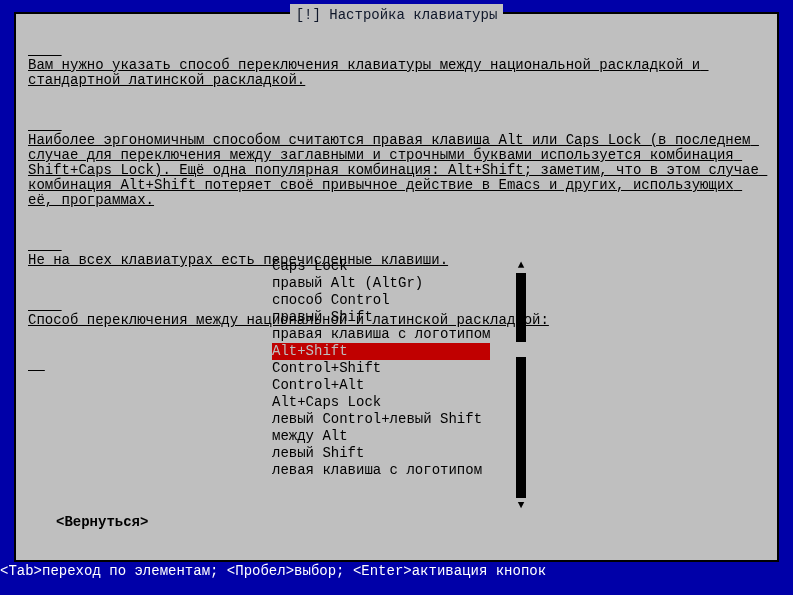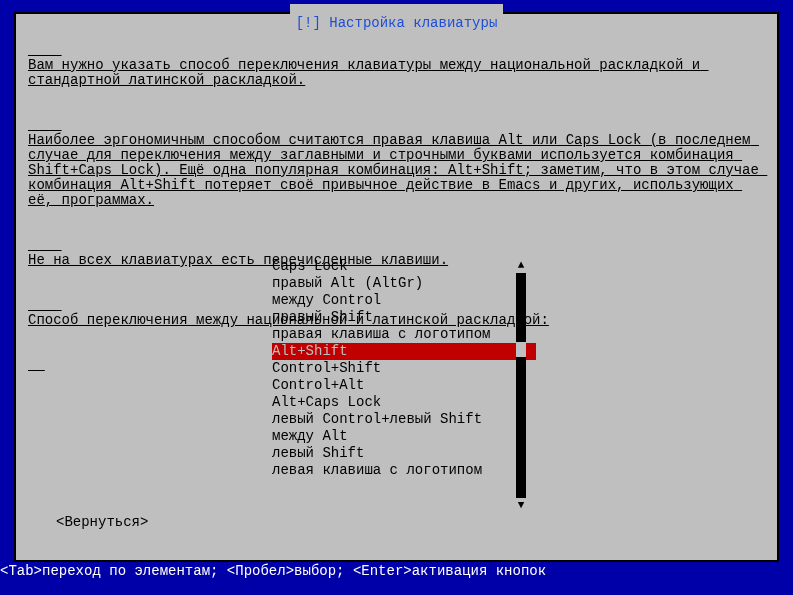--- a/index.html
+++ b/index.html
@@ -25,22 +25,22 @@
   .title-bar {
     position: absolute;
     top: -10px;
     left: 0;
     width: 100%;
     text-align: center;
     z-index: 2;
   }
   .title-text {
     background: #bfbfbf;
-    color: #1d4ed8;
-    padding: 12px 6px;
+    color: #0f172a;
+    padding: 4px 6px;
     display: inline-block;
   }
   .content {
     position: absolute;
     left: 12px;
     top: 14px;
     right: 12px;
     color: #000;
     white-space: pre-wrap;
     text-decoration: underline;
@@ -55,21 +55,21 @@
   .list-item {
     height: 17px;
     line-height: 17px;
     white-space: nowrap;
     color: #000;
     cursor: pointer;
   }
   .list-item.selected {
     background: #c00000;
     color: #bfbfbf;
-    width: 264px;
+    width: 218px;
   }
   .scrollbar {
     position: absolute;
     left: 500px;
     top: 244px;
     width: 10px;
     height: 255px;
   }
   .scroll-track {
     position: absolute;
@@ -88,20 +88,21 @@
     line-height: 15px;
     text-align: center;
     font-size: 11px;
   }
   .back-btn {
     position: absolute;
     left: 40px;
     bottom: 30px;
     color: #000;
     cursor: pointer;
+    font-weight: bold;
   }
   .footer {
     position: absolute;
     left: 0;
     bottom: 16px;
     color: #fff;
     font-size: 14px;
     white-space: nowrap;
   }
   .footer .key { color: #fff; text-align: right; }
@@ -116,21 +117,21 @@
   <div class="content">
     <div class="para">Вам нужно указать способ переключения клавиатуры между национальной раскладкой и стандартной латинской раскладкой.</div>
     <div class="para">Наиболее эргономичным способом считаются правая клавиша Alt или Caps Lock (в последнем случае для переключения между заглавными и строчными буквами используется комбинация Shift+Caps Lock). Ещё одна популярная комбинация: Alt+Shift; заметим, что в этом случае комбинация Alt+Shift потеряет своё привычное действие в Emacs и других, использующих её, программах.</div>
     <div class="para">Не на всех клавиатурах есть перечисленные клавиши.</div>
     <div class="para">Способ переключения между национальной и латинской раскладкой:</div>
   </div>
 
   <div class="list-area" id="list-area">
       <div class="list-item">Caps Lock</div>
       <div class="list-item">правый Alt (AltGr)</div>
-      <div class="list-item">между Control</div>
+      <div class="list-item">способ Control</div>
       <div class="list-item">правый Shift</div>
       <div class="list-item">правая клавиша с логотипом</div>
       <div class="list-item selected">Alt+Shift</div>
       <div class="list-item">Control+Shift</div>
       <div class="list-item">Control+Alt</div>
       <div class="list-item">Alt+Caps Lock</div>
       <div class="list-item">левый Control+левый Shift</div>
       <div class="list-item">между Alt</div>
       <div class="list-item">левый Shift</div>
       <div class="list-item">левая клавиша с логотипом</div>

